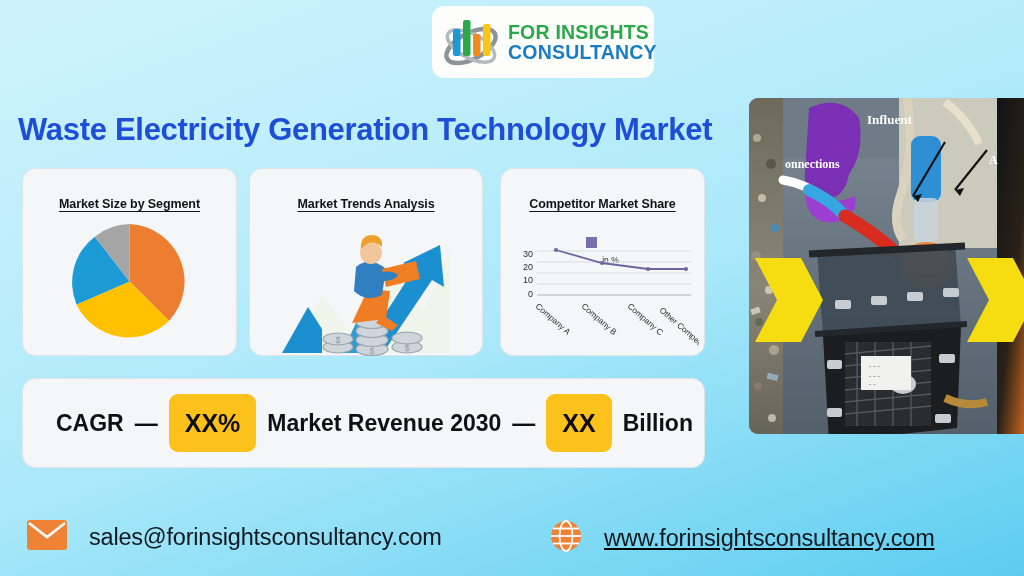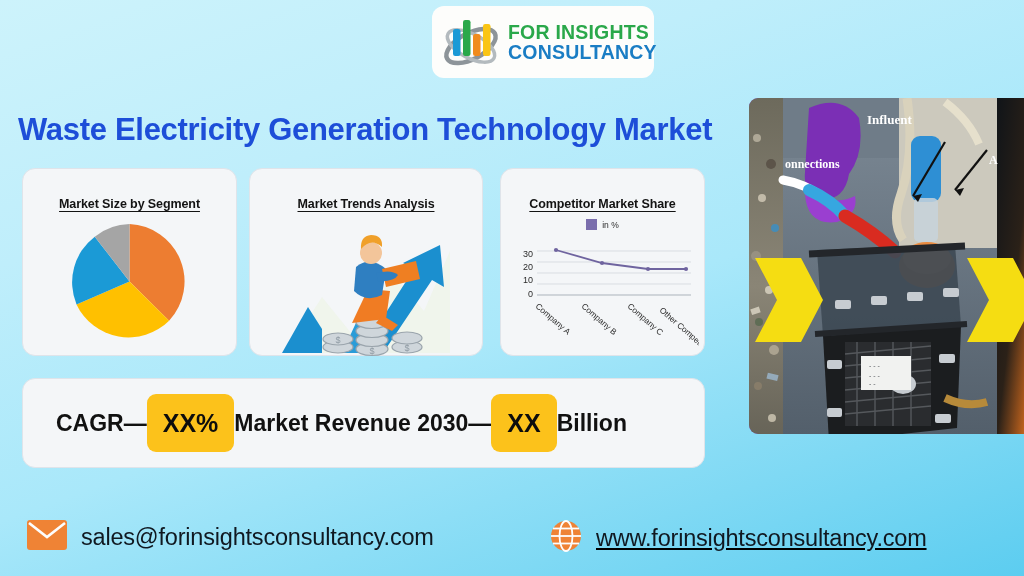--- a/index.html
+++ b/index.html
@@ -48,46 +48,46 @@
   
   .trend-holder{ height:150px; display:flex; justify-content:center; align-items:flex-end; }
 
   
   .comp-body{ position:relative; height:160px; }
   .legend{
     position:absolute; left:0; right:0; top:8px;
     display:flex; justify-content:center; align-items:center; gap:5px;
   }
   .legend-swatch{ width:11px; height:11px; background:#7a6ead; }
-  .legend-label{ font-size:8.5px; color:#2a2a2a; }
+  .legend-label{ font-size:8.5px; color:#2a2a2a;margin-top:36px; }
   .plot{ position:absolute; left:8px; top:30px; }
   .ylab{ font-size:9px; fill:#2b2b2b; }
   .xlab{ font-size:8.3px; fill:#2b2b2b; }
 
   
   #cagr-bar{
     position:absolute; left:22px; top:378px; width:683px; height:90px;
     background:#f4f6f8; border:1px solid #dfe4ea; border-radius:13px;
-    display:flex; align-items:center; padding-left:33px; 
+    display:flex; align-items:center; padding-left:33px; gap:11px;
   }
   .cagr-text{ font-size:23px; font-weight:bold; color:#111; white-space:nowrap; }
   .badge{
     background:#fcc21b; border-radius:9px; padding:16px 16px;
     font-size:25px; font-weight:bold; color:#0d0d0d; line-height:1.05;
   }
 
   
   #photo{
     position:absolute; left:724px; top:98px; width:292px; height:336px;
     border-radius:9px; overflow:hidden; background:#8b5cf6;margin-left:25px;
   }
 
   
   .footer-item{
-    position:absolute; display:flex; align-items:center; gap:14px;
+    position:absolute; display:flex; align-items:center; gap:22px;
   }
   #footer-email{ left:27px; top:520px; }
   #footer-site { left:550px; top:520px;text-decoration:underline; }
   .footer-text{ font-size:23.5px; color:#101820; letter-spacing:-.2px; white-space:nowrap; }
 </style>
 </head>
 <body>
 
 <div class="logo-wrap">
   <div class="logo-mark">

